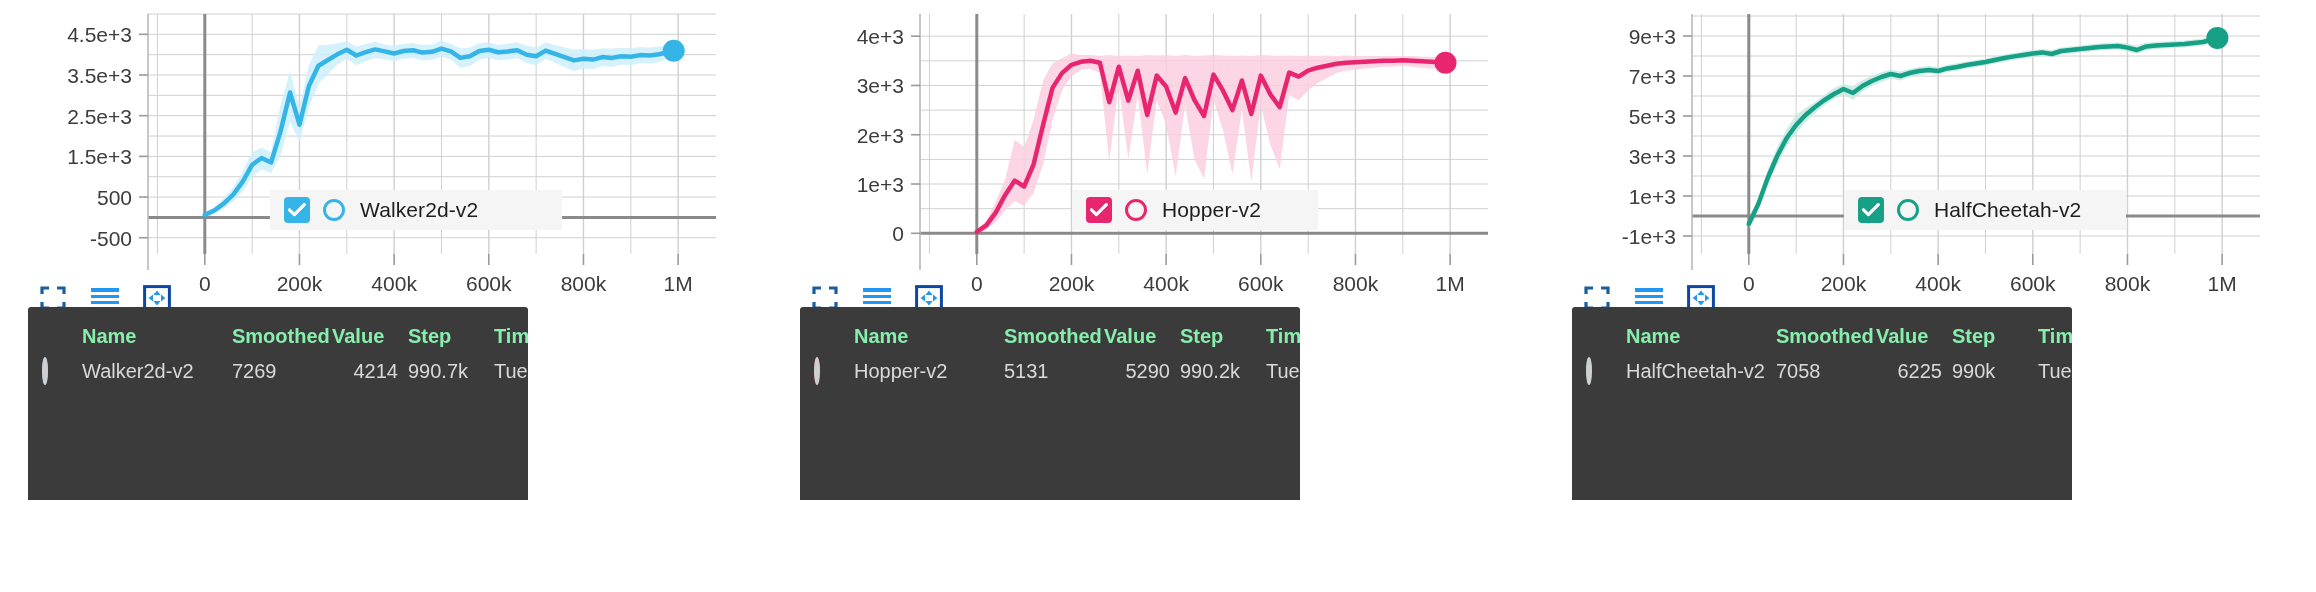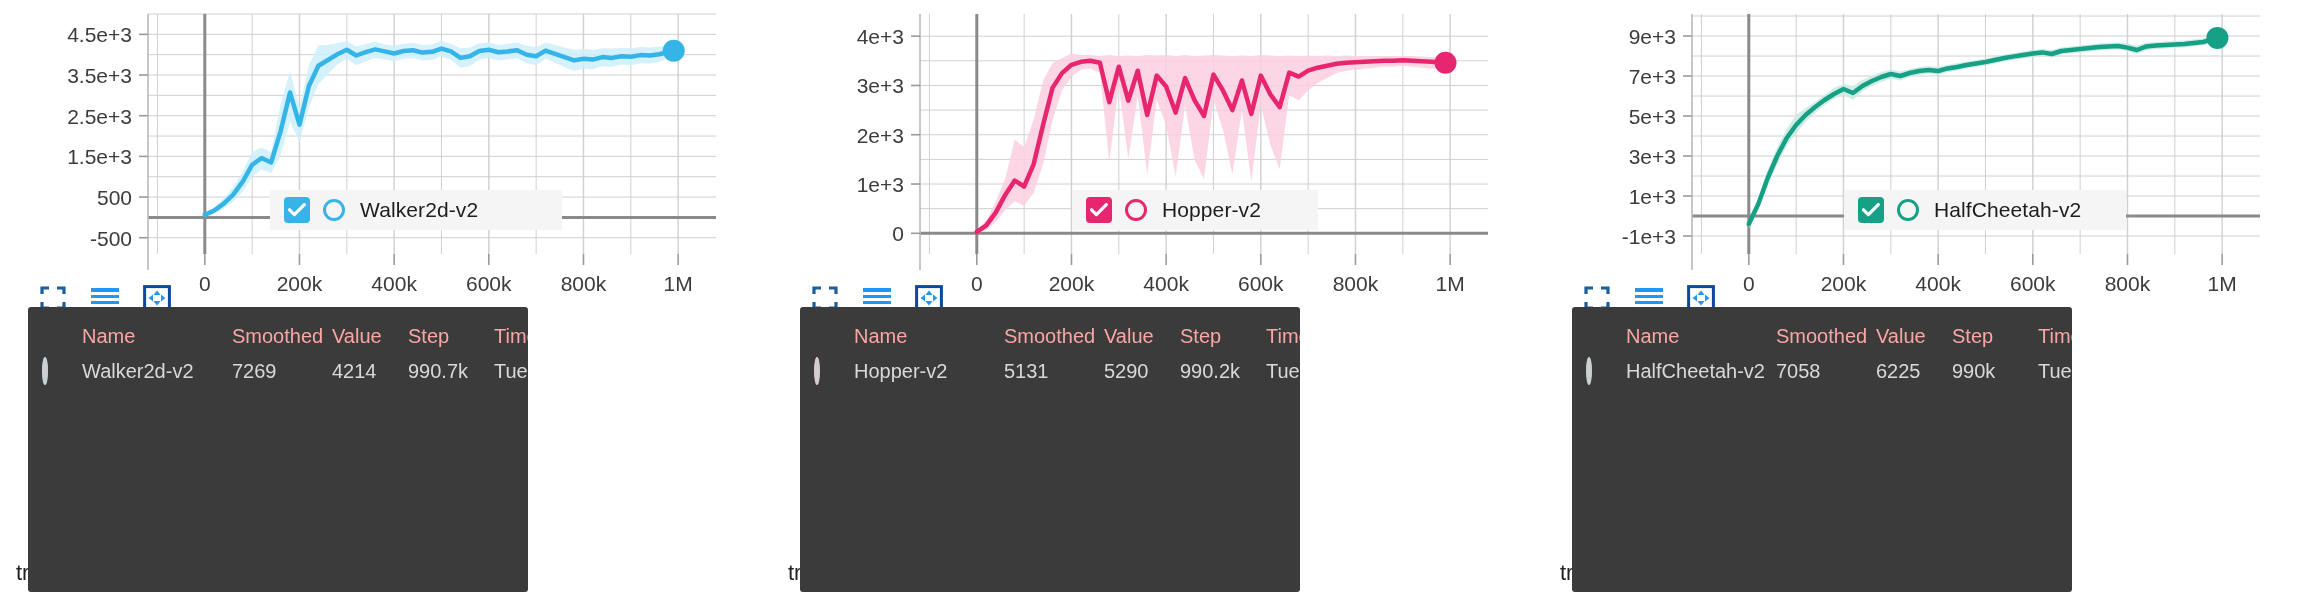--- a/index.html
+++ b/index.html
@@ -4,21 +4,21 @@
 <style>
   html,body{margin:0;padding:0;}
   body{
     width:2316px;height:592px;
     background:#ffffff;
     font-family:"Liberation Sans",sans-serif;
     overflow:hidden;
     position:relative;
   }
   .panels{position:absolute;inset:0;display:flex;}
-  .panel{position:relative;width:772px;height:592px;flex:0 0 772px;overflow:hidden;}
+  .panel{position:relative;width:772px;height:500px;flex:0 0 772px;overflow:hidden;}
 
   
   .chart-wrap{position:absolute;left:0;top:0;width:772px;height:292px;}
   .svg-chart{display:block;}
 
   
   .legend{
     position:absolute;
     background:#f5f5f5;
     display:flex;align-items:center;
@@ -52,27 +52,27 @@
     position:absolute;
     background:#3b3b3b;
     color:#ffffff;
     border-radius:3px;
     box-sizing:border-box;
     padding:14px 0 0 0;
     overflow:hidden;
   }
   table.tt{border-collapse:collapse;width:100%;table-layout:fixed;}
   table.tt th{
-    text-align:left;font-size:20px;font-weight:normal;color:#fca5a5;
+    text-align:left;font-size:20px;font-weight:bold;color:#86efac;
     padding:4px 0 10px 0;white-space:nowrap;
   }
   table.tt td{
     font-size:20px;color:#d9d9d9;padding:2px 0 14px 0;white-space:nowrap;
   }
-  td.num,th.num{padding-right:18px;}
+  td.num,th.num{text-align:right;padding-right:18px;}
   .swatch-cell{width:54px;}
   .swatch{
     width:26px;height:26px;border-radius:50%;
     border:3px solid #cfcfcf;box-sizing:border-box;
     margin-left:14px;
   }
   .behind-text{
     position:absolute;
     font-size:22px;color:#222;
     white-space:nowrap;

